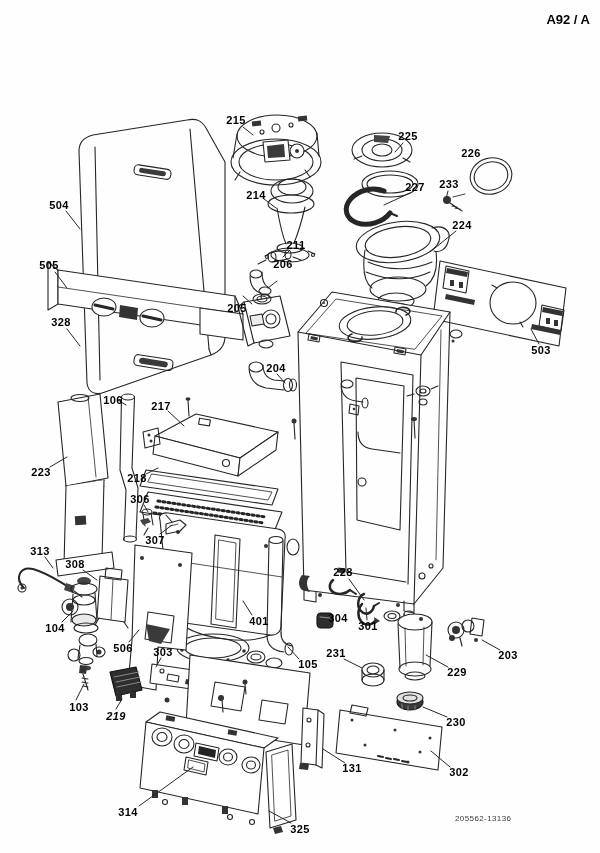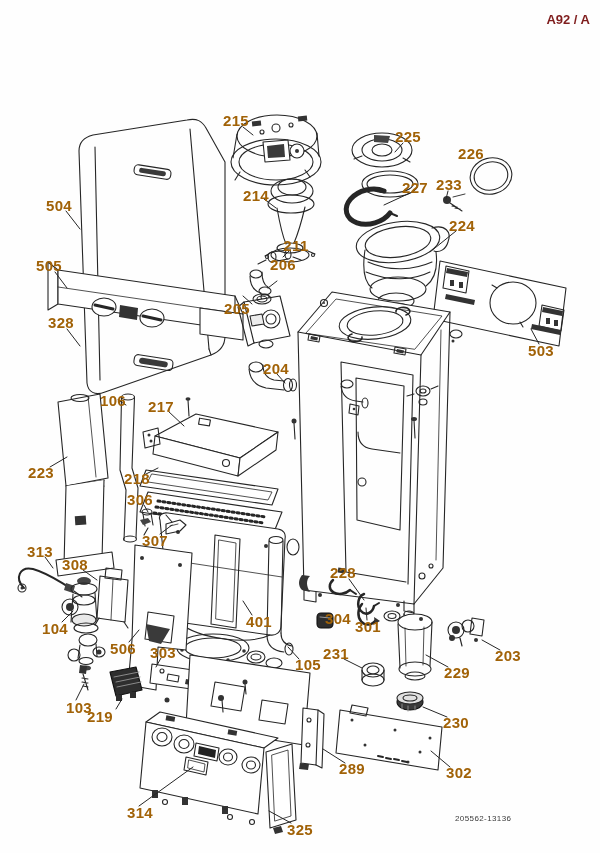--- a/index.html
+++ b/index.html
@@ -1,27 +1,27 @@
 <!DOCTYPE html>
 <html><head>
 <meta charset="utf-8">
 <style>
   html,body{margin:0;padding:0;background:#ffffff;}
   .page{position:relative;width:600px;height:853px;background:#fefefe;overflow:hidden;
         font-family:"Liberation Sans",sans-serif;color:#151515;}
   .hdr-title{position:absolute;left:8px;top:4px;font-size:21px;font-weight:700;
              letter-spacing:0.2px;color:#101010;}
-  .doc-code{position:absolute;right:10px;top:12px;font-size:13px;font-weight:700;color:#7f1d1d;}
+  .doc-code{position:absolute;right:10px;top:12px;font-size:13px;font-weight:700;color:#000000;}
   .note{position:absolute;left:294px;top:47px;width:306px;font-size:11.6px;line-height:1.27;
         font-style:italic;font-weight:600;color:#1c1c1c;}
   .diagram{position:absolute;left:0;top:0;width:600px;height:853px;}
   .diagram svg{position:absolute;left:0;top:0;}
   #label-layer{position:absolute;left:0;top:0;width:600px;height:853px;pointer-events:none;}
-  .part-label{position:absolute;transform:translate(-50%,-50%);font-size:15px;font-weight:700;
-              letter-spacing:0.4px;color:#a16207;white-space:nowrap;}
+  .part-label{position:absolute;transform:translate(-50%,-50%);font-size:11px;font-weight:700;
+              letter-spacing:0.4px;color:#000000;white-space:nowrap;}
   .footer-code{position:absolute;left:455px;top:814px;font-size:8px;letter-spacing:0.4px;
                color:#3a3a3a;}
 </style>
 </head>
 <body>
 
 <div class="page">
 
   <div class="doc-code">A92 / A</div>
 
@@ -545,29 +545,29 @@
         <div class="part-label" style="left: 140px; top: 499px;">306</div>
         <div class="part-label" style="left: 155px; top: 540px;">307</div>
         <div class="part-label" style="left: 40px; top: 551px;">313</div>
         <div class="part-label" style="left: 75px; top: 564px;">308</div>
         <div class="part-label" style="left: 55px; top: 628px;">104</div>
         <div class="part-label" style="left: 123px; top: 648px;">506</div>
         <div class="part-label" style="left: 259px; top: 621px;">401</div>
         <div class="part-label" style="left: 163px; top: 652px;">303</div>
         <div class="part-label" style="left: 308px; top: 664px;">105</div>
         <div class="part-label" style="left: 79px; top: 707px;">103</div>
-        <div class="part-label" style="left: 100px; top: 716px;">219</div>
+        <div class="part-label" style="left: 116px; top: 716px; font-style: italic;">219</div>
         <div class="part-label" style="left: 343px; top: 572px;">228</div>
         <div class="part-label" style="left: 338px; top: 618px;">304</div>
         <div class="part-label" style="left: 368px; top: 626px;">301</div>
         <div class="part-label" style="left: 336px; top: 653px;">231</div>
         <div class="part-label" style="left: 457px; top: 672px;">229</div>
         <div class="part-label" style="left: 508px; top: 655px;">203</div>
         <div class="part-label" style="left: 456px; top: 722px;">230</div>
         <div class="part-label" style="left: 459px; top: 772px;">302</div>
-        <div class="part-label" style="left: 352px; top: 768px;">289</div>
-        <div class="part-label" style="left: 128px; top: 812px; margin-left: 12px;">314</div>
+        <div class="part-label" style="left: 352px; top: 768px;">131</div>
+        <div class="part-label" style="left: 128px; top: 812px;">314</div>
         <div class="part-label" style="left: 300px; top: 829px;">325</div>
       </div>
   </div>
 
   <div class="footer-code">205562-13136</div>
 </div>
 
 </body></html>

